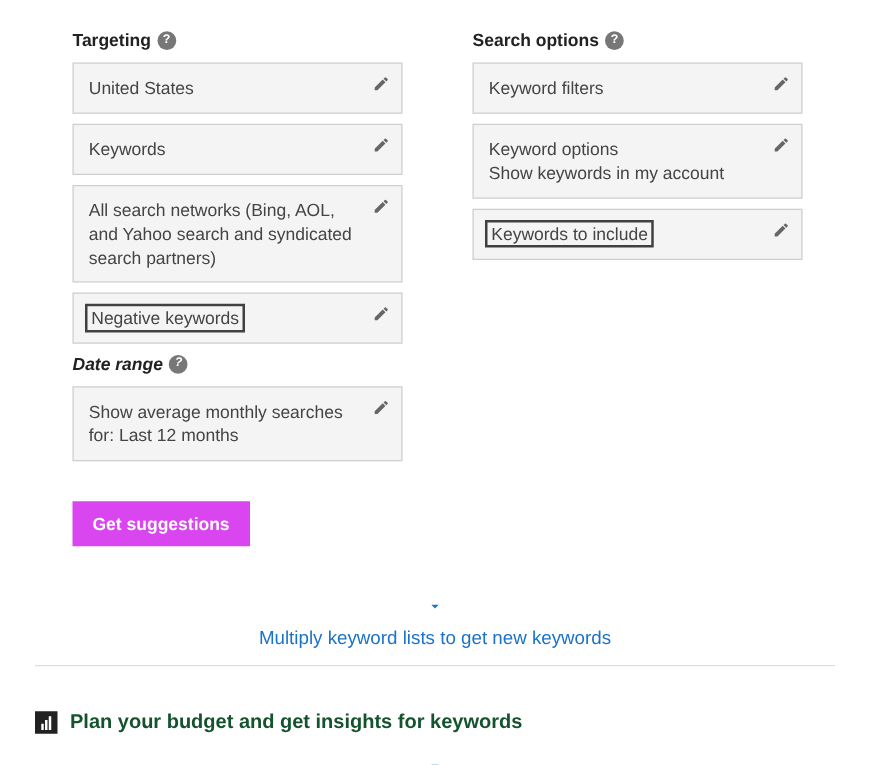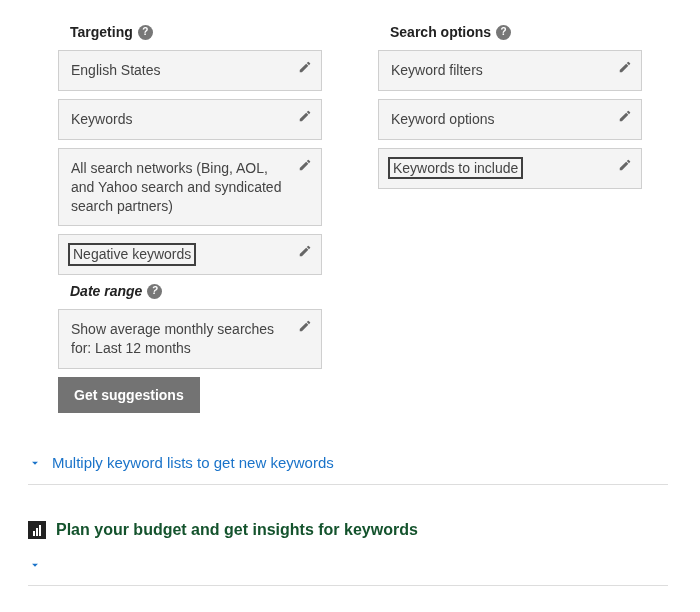--- a/index.html
+++ b/index.html
@@ -20,21 +20,20 @@
       width: 264px;
     }
     .section-heading {
       font-weight: 700;
       font-size: 14px;
       color: #222;
       margin-bottom: 10px;
       display: flex;
       align-items: center;
       gap: 5px;
-      margin-left: 12px;
     }
     .help-icon {
       display: inline-flex;
       align-items: center;
       justify-content: center;
       width: 15px;
       height: 15px;
       border-radius: 50%;
       background: #777;
       color: #fff;
@@ -63,36 +62,37 @@
       color: #666;
     }
     .highlight {
       display: inline-block;
       border: 2px solid #404040;
       padding: 0 3px;
       margin: -2px -3px;
       line-height: 1.3;
     }
     .btn-primary {
-      background: #737373;
+      background: #d946ef;
       color: #fff;
       border: none;
       padding: 10px 16px;
       font-size: 14px;
       font-weight: 600;
       cursor: pointer;
-      margin-top: 0;
+      margin-top: 24px;
     }
     .accordion-row {
       display: flex;
       align-items: center;
       gap: 10px;
       padding: 13px 0;
       border-bottom: 1px solid #ddd;
       cursor: pointer;
+      flex-direction: column;
     }
     .accordion-row.no-border { border-bottom: none; }
     .accordion-link {
       color: #1a73c9;
       font-size: 15px;
     }
     .chevron {
       width: 14px;
       height: 14px;
       color: #1a73c9;
@@ -133,21 +133,21 @@
 
 <div class="columns">
 
   <div class="col">
     <div class="section-heading">
       <span>Targeting</span>
       <span class="help-icon">?</span>
     </div>
 
     <div class="field-box">
-      <span>English States</span>
+      <span>United States</span>
       <svg class="edit-icon" viewBox="0 0 24 24">
           <path fill="currentColor" d="M3 17.25V21h3.75l11-11-3.75-3.75-11 11zM20.71 7.04a1 1 0 0 0 0-1.41l-2.34-2.34a1 1 0 0 0-1.41 0L15.13 5.12l3.75 3.75 1.83-1.83z"></path>
         </svg>
     </div>
 
     <div class="field-box">
       <span>Keywords</span>
       <svg class="edit-icon" viewBox="0 0 24 24">
           <path fill="currentColor" d="M3 17.25V21h3.75l11-11-3.75-3.75-11 11zM20.71 7.04a1 1 0 0 0 0-1.41l-2.34-2.34a1 1 0 0 0-1.41 0L15.13 5.12l3.75 3.75 1.83-1.83z"></path>
         </svg>
@@ -190,20 +190,21 @@
 
     <div class="field-box">
       <span>Keyword filters</span>
       <svg class="edit-icon" viewBox="0 0 24 24">
           <path fill="currentColor" d="M3 17.25V21h3.75l11-11-3.75-3.75-11 11zM20.71 7.04a1 1 0 0 0 0-1.41l-2.34-2.34a1 1 0 0 0-1.41 0L15.13 5.12l3.75 3.75 1.83-1.83z"></path>
         </svg>
     </div>
 
     <div class="field-box">
       <span>Keyword options</span><br>
+      <span>Show keywords in my account</span>
       <svg class="edit-icon" viewBox="0 0 24 24">
           <path fill="currentColor" d="M3 17.25V21h3.75l11-11-3.75-3.75-11 11zM20.71 7.04a1 1 0 0 0 0-1.41l-2.34-2.34a1 1 0 0 0-1.41 0L15.13 5.12l3.75 3.75 1.83-1.83z"></path>
         </svg>
     </div>
 
     <div class="field-box">
       <span class="highlight">Keywords to include</span>
       <svg class="edit-icon" viewBox="0 0 24 24">
           <path fill="currentColor" d="M3 17.25V21h3.75l11-11-3.75-3.75-11 11zM20.71 7.04a1 1 0 0 0 0-1.41l-2.34-2.34a1 1 0 0 0-1.41 0L15.13 5.12l3.75 3.75 1.83-1.83z"></path>
         </svg>

